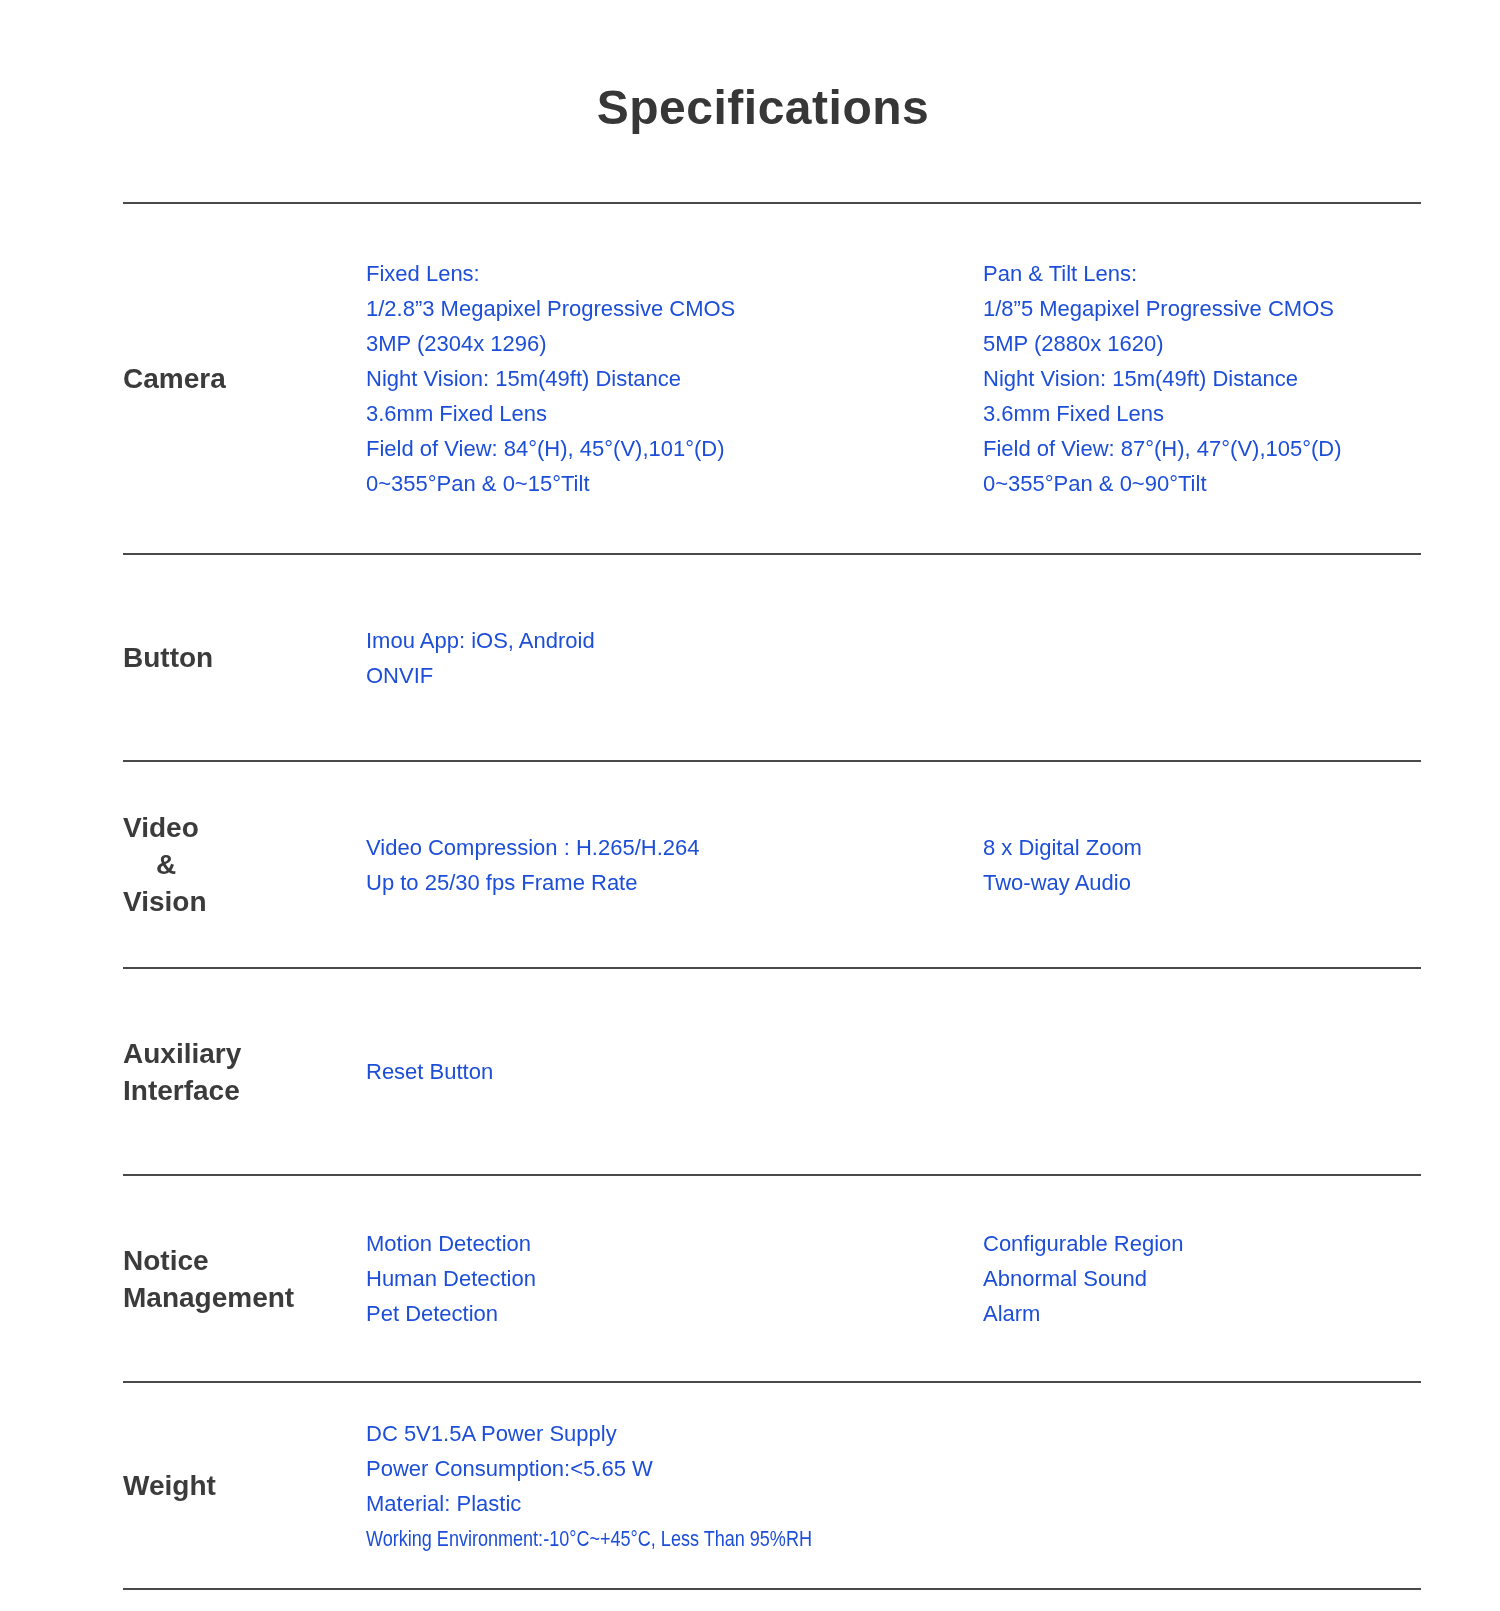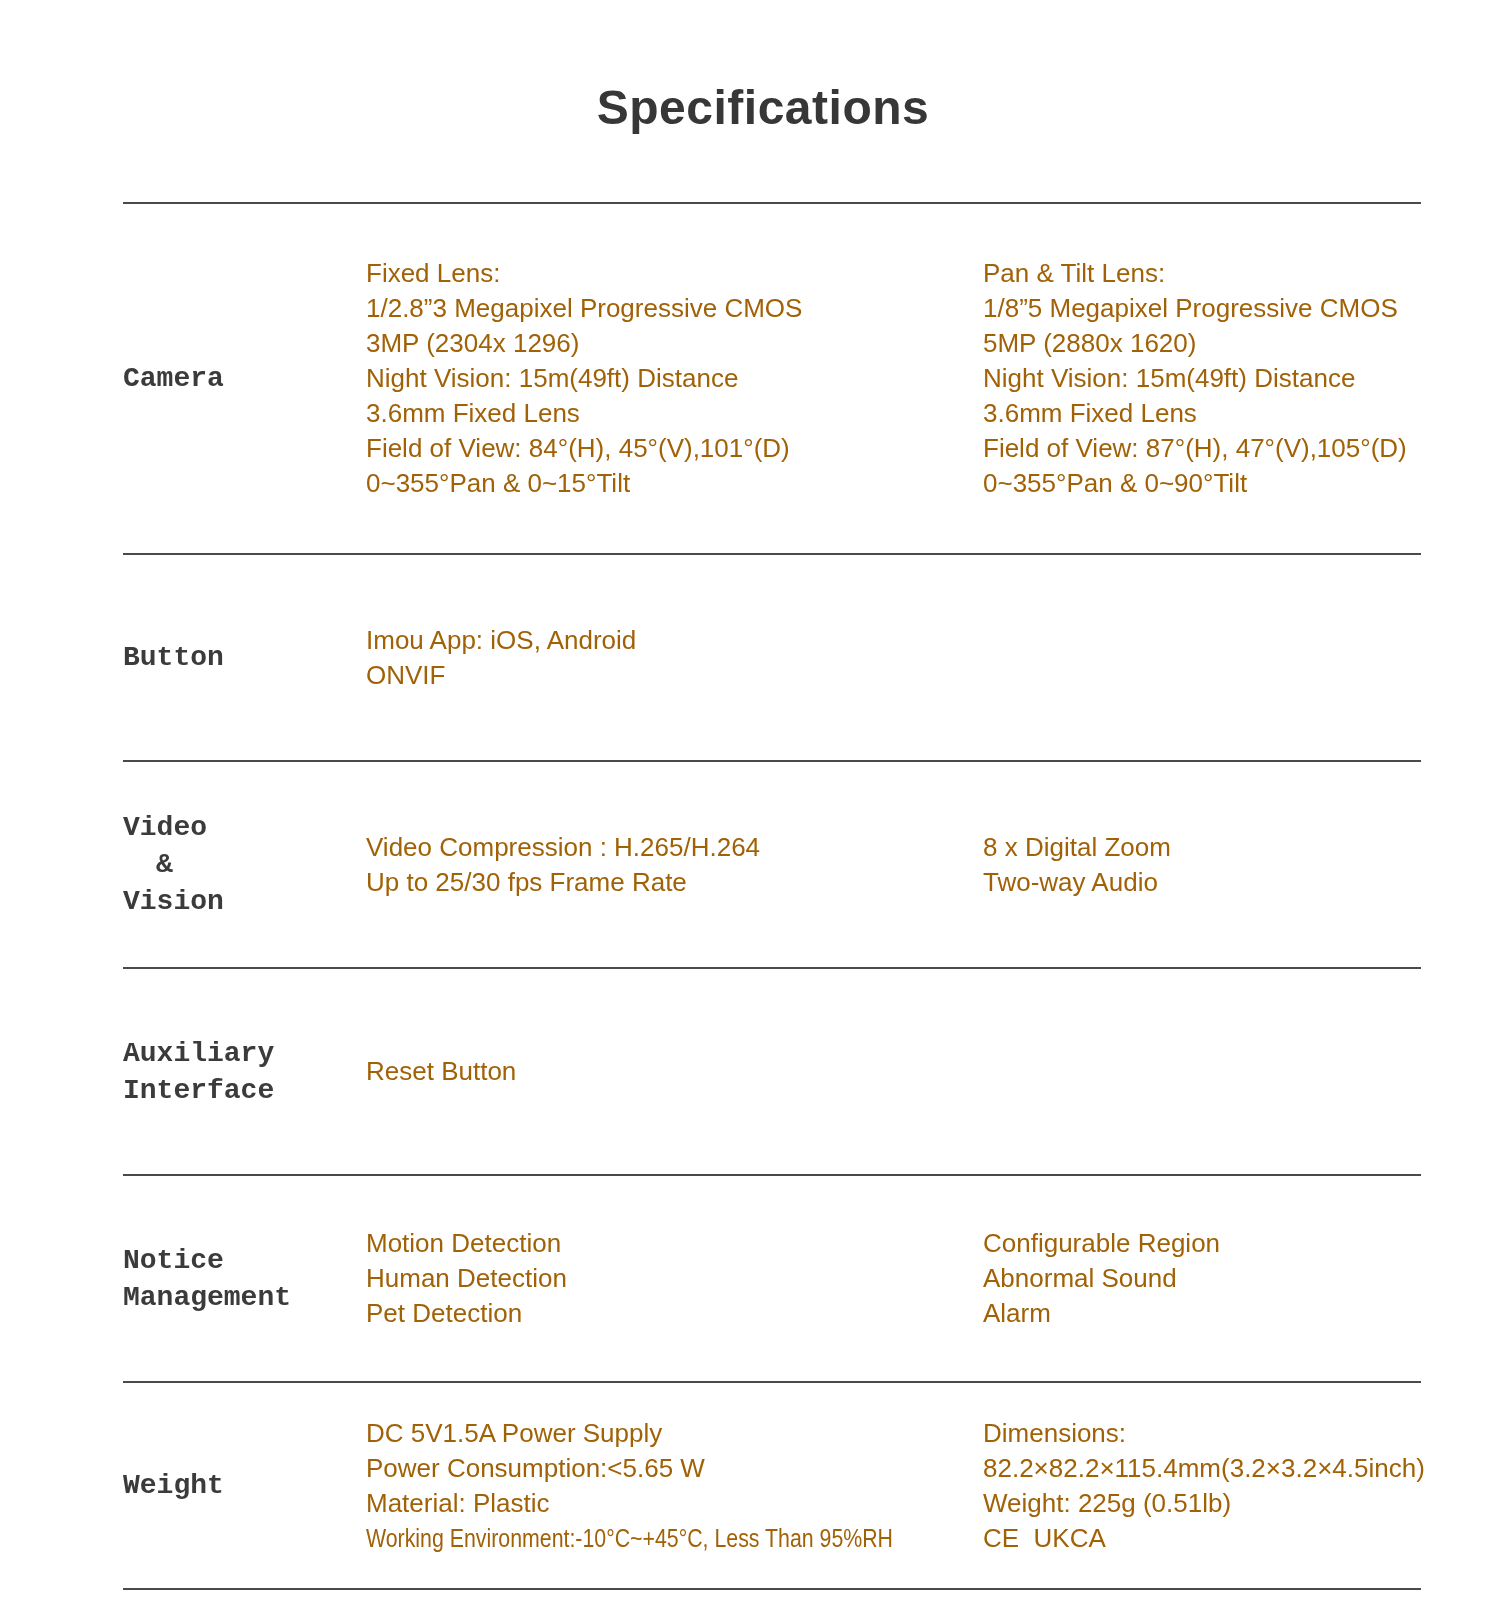--- a/index.html
+++ b/index.html
@@ -38,27 +38,26 @@
     min-height: 205px;
     padding: 10px 0;
   }
   .section.sec-camera { min-height: 349px; }
   .label {
     align-self: center;
     font-size: 28px;
     line-height: 37px;
     font-weight: bold;
     color: #3b3b3b;
-    font-family: Liberation Mono, monospace;
   }
   .label-line.amp { padding-left: 33px; }
   .col {
-    font-size: 26px;
+    font-size: 22px;
     line-height: 35px;
-    color: #a16207;
+    color: #1d4ed8;
   }
   .spec-line { white-space: pre-wrap; }
   
   .section.sec-general .col1 .spec-line:last-child {
     transform: scaleX(0.82);
     transform-origin: left center;
     white-space: pre;
   }
 </style>
 </head>
@@ -148,22 +147,16 @@
       <section class="section sec-general">
         <div class="label">
           <div class="label-line">Weight</div>
         </div>
         <div class="col col1">
           <div class="spec-line">DC 5V1.5A Power Supply</div>
           <div class="spec-line">Power Consumption:&lt;5.65 W</div>
           <div class="spec-line">Material: Plastic</div>
           <div class="spec-line">Working Environment:-10°C~+45°C, Less Than 95%RH</div>
         </div>
-        <div class="col col2">
-          <div class="spec-line">Dimensions:</div>
-          <div class="spec-line">82.2×82.2×115.4mm(3.2×3.2×4.5inch)</div>
-          <div class="spec-line">Weight: 225g (0.51lb)</div>
-          <div class="spec-line">CE  UKCA</div>
-        </div>
       </section>
       <div class="divider"></div>
     </main>
 </div>
 
 </body></html>

